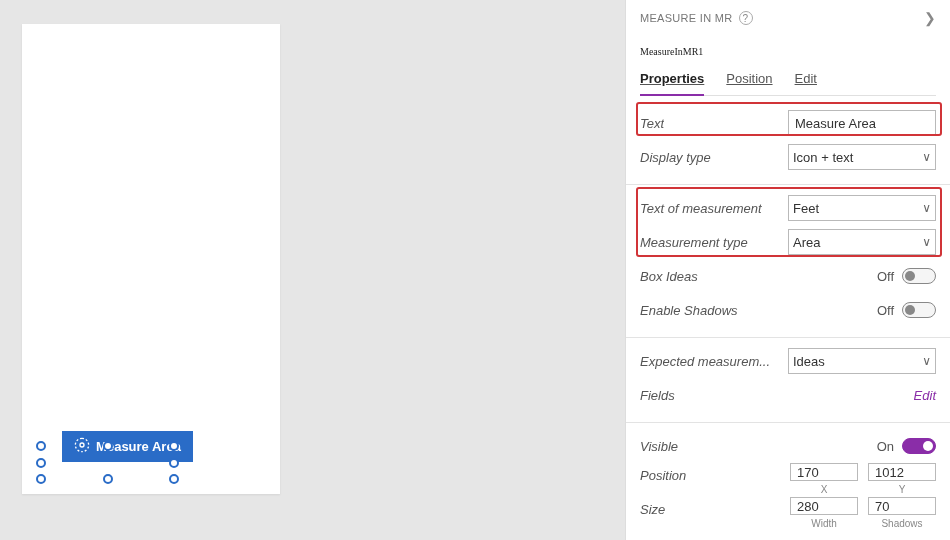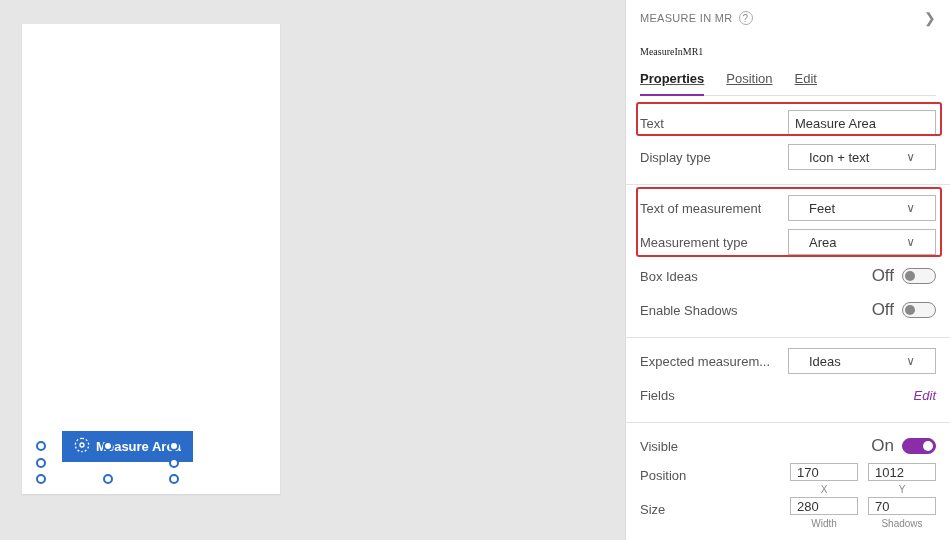--- a/index.html
+++ b/index.html
@@ -144,52 +144,53 @@
     min-height: 34px;
     gap: 8px;
   }
   .row-label {
     color: #555;
     font-size: 13px;
     white-space: nowrap;
     overflow: hidden;
     text-overflow: ellipsis;
     max-width: 140px;
+    font-style: italic;
   }
   .text-input {
     width: 148px;
     height: 26px;
     border: 1px solid #b9b9b9;
     background: #fff;
     padding: 0 6px;
     font-size: 13px;
     color: #333;
     font-family: inherit;
   }
   .dropdown {
     width: 148px;
     height: 26px;
     border: 1px solid #b9b9b9;
     background: #fff;
     display: flex;
     align-items: center;
     justify-content: space-between;
-    padding: 0 20px;
+    padding: 0 4px;
     font-size: 13px;
     color: #333;
   }
   .dropdown .chev {
     font-size: 12px;
     color: #666;
   }
   .toggle-group {
     display: flex;
     align-items: center;
     gap: 8px;
-    font-size: 17px;
+    font-size: 13px;
     color: #555;
   }
   .toggle {
     width: 34px;
     height: 16px;
     border-radius: 8px;
     position: relative;
     border: 1px solid #888;
     background: #f5f5f5;
   }

